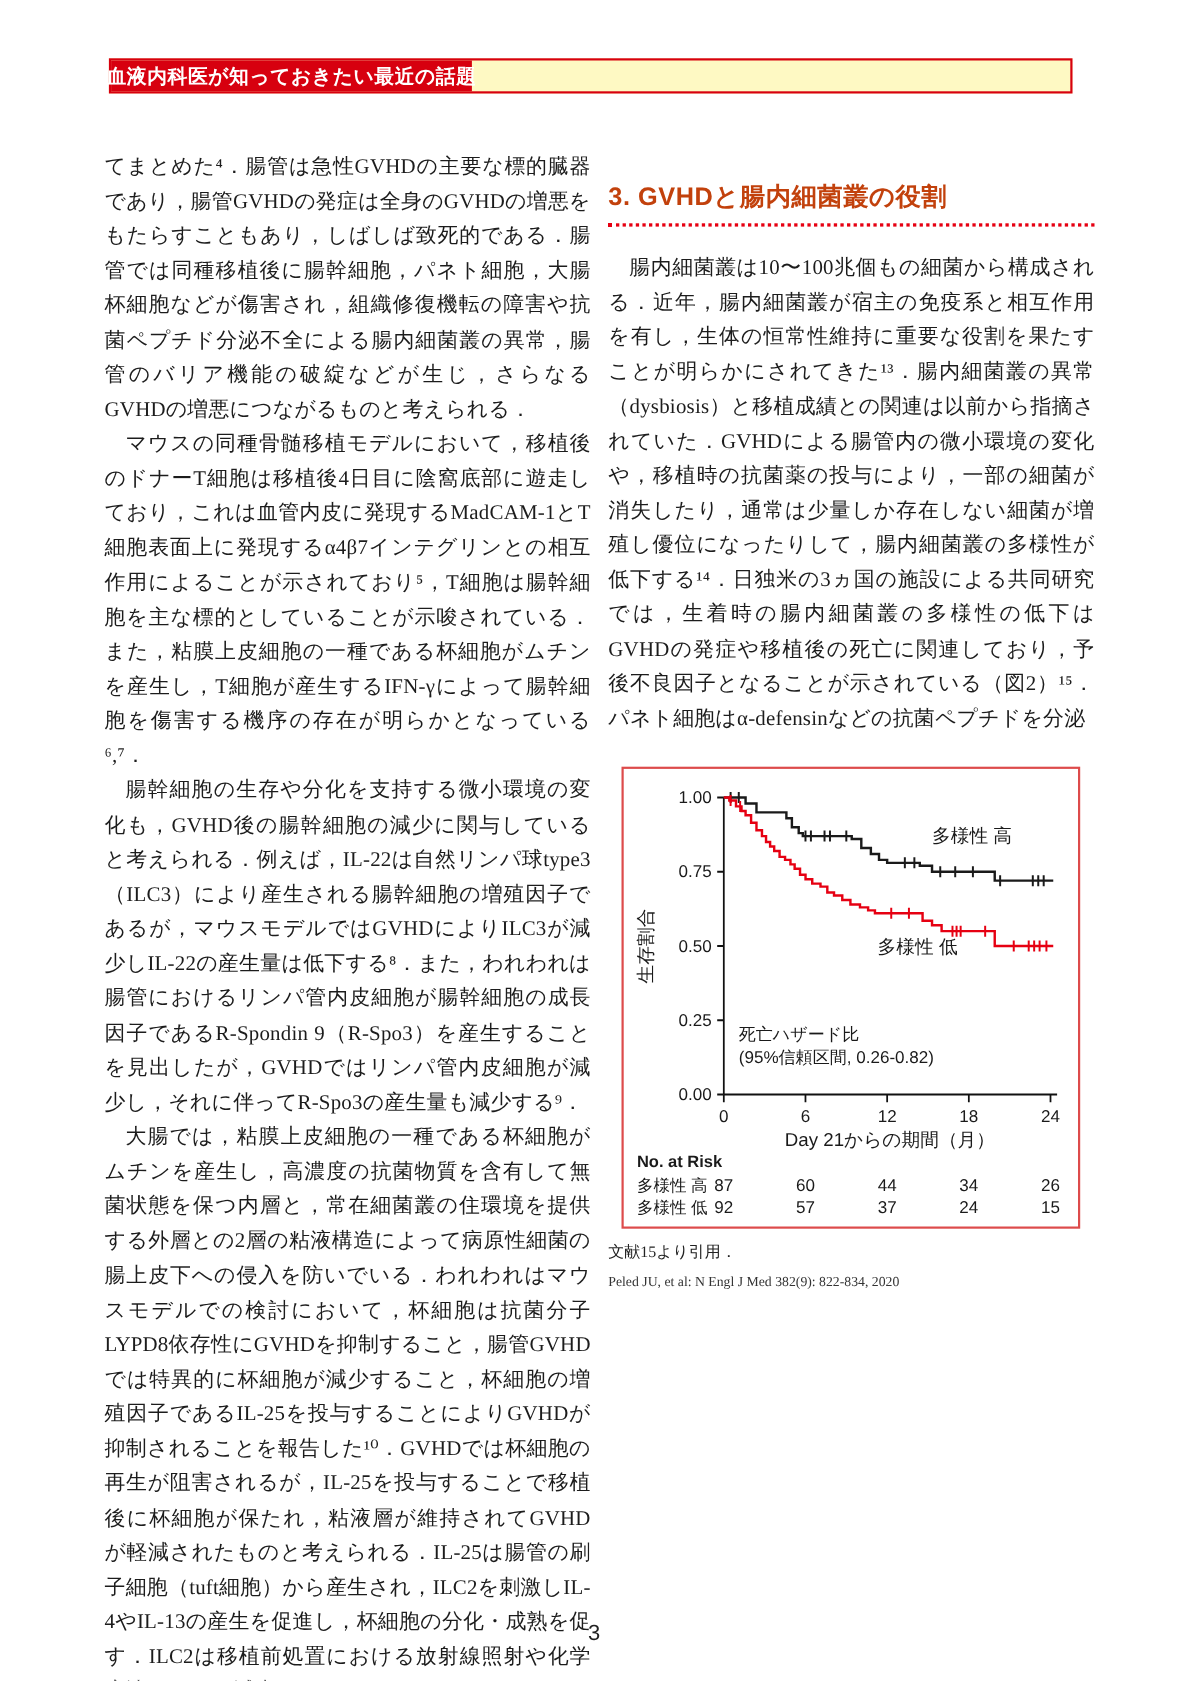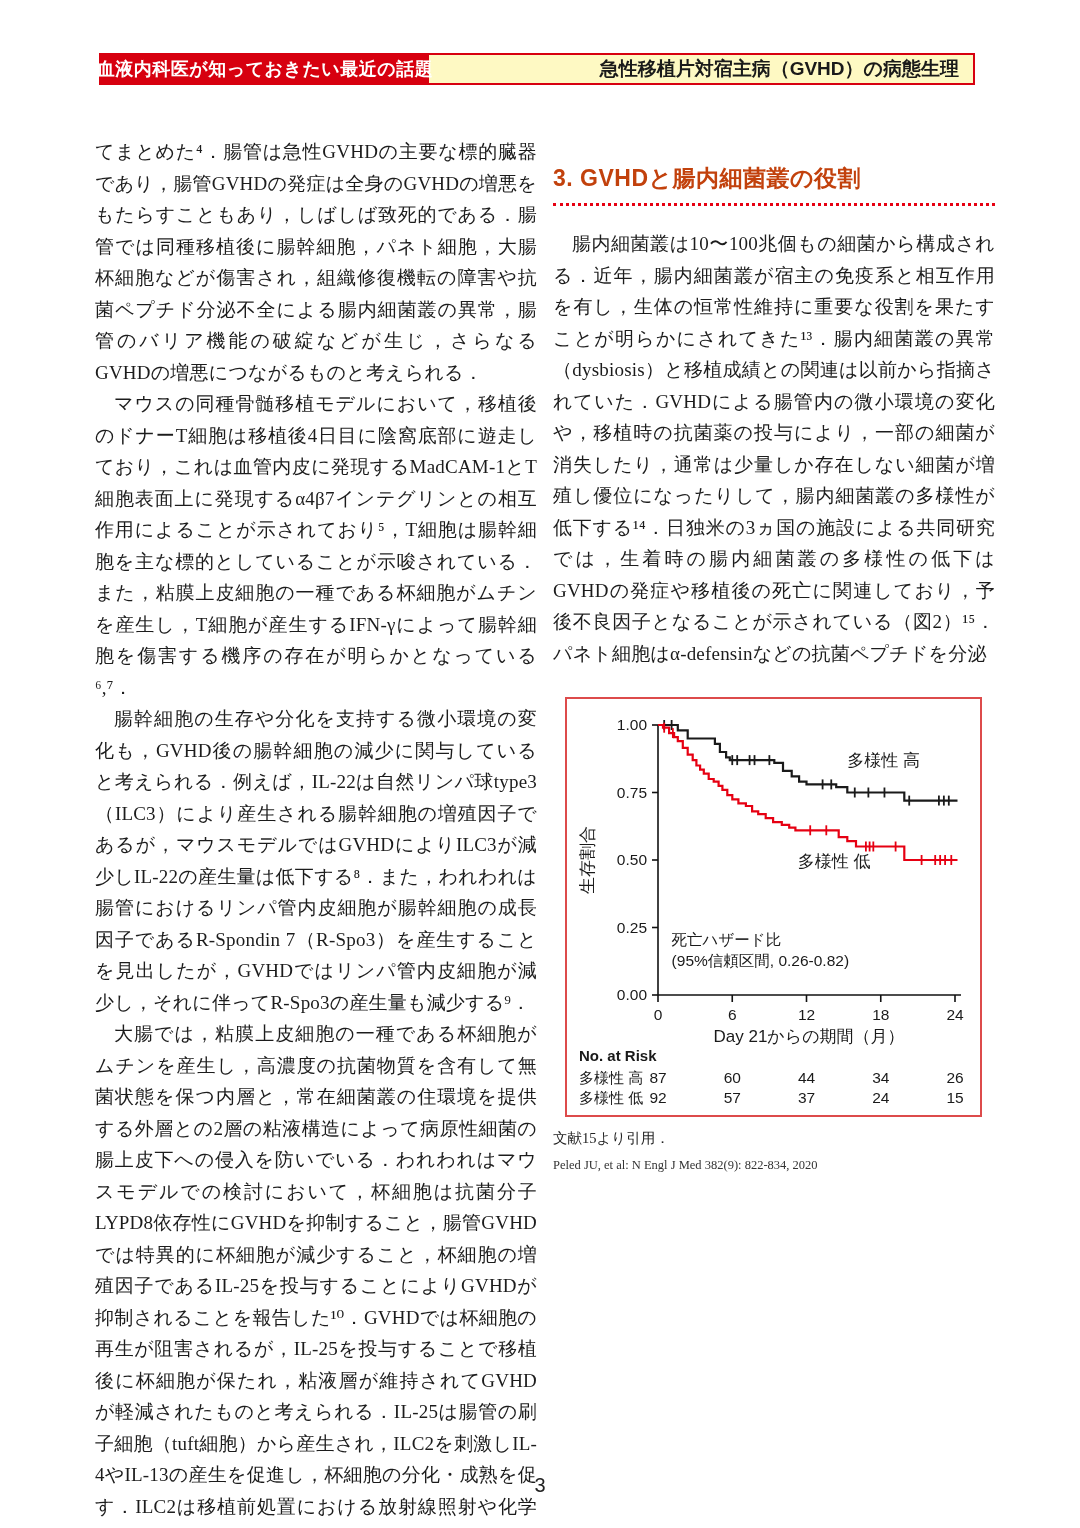--- a/index.html
+++ b/index.html
@@ -69,27 +69,26 @@
   .page-number{
     position:absolute;left:0;top:1474px;width:1080px;text-align:center;
     font-size:20px;color:#222;font-family:"Liberation Sans","DejaVu Sans",sans-serif;
   }
 </style>
 </head>
 <body>
 
 <div class="header-bar">
   <div class="header-left">血液内科医が知っておきたい最近の話題</div>
-  <div class="header-right">急性移植片対宿主病（GVHD）の病態生理</div>
 </div>
 
 <div class="col col-left">
   <p>てまとめた⁴．腸管は急性GVHDの主要な標的臓器であり，腸管GVHDの発症は全身のGVHDの増悪をもたらすこともあり，しばしば致死的である．腸管では同種移植後に腸幹細胞，パネト細胞，大腸杯細胞などが傷害され，組織修復機転の障害や抗菌ペプチド分泌不全による腸内細菌叢の異常，腸管のバリア機能の破綻などが生じ，さらなるGVHDの増悪につながるものと考えられる．</p>
   <p class="indent">マウスの同種骨髄移植モデルにおいて，移植後のドナーT細胞は移植後4日目に陰窩底部に遊走しており，これは血管内皮に発現するMadCAM-1とT細胞表面上に発現するα4β7インテグリンとの相互作用によることが示されており⁵，T細胞は腸幹細胞を主な標的としていることが示唆されている．また，粘膜上皮細胞の一種である杯細胞がムチンを産生し，T細胞が産生するIFN-γによって腸幹細胞を傷害する機序の存在が明らかとなっている⁶,⁷．</p>
-  <p class="indent">腸幹細胞の生存や分化を支持する微小環境の変化も，GVHD後の腸幹細胞の減少に関与していると考えられる．例えば，IL-22は自然リンパ球type3（ILC3）により産生される腸幹細胞の増殖因子であるが，マウスモデルではGVHDによりILC3が減少しIL-22の産生量は低下する⁸．また，われわれは腸管におけるリンパ管内皮細胞が腸幹細胞の成長因子であるR-Spondin 7（R-Spo3）を産生することを見出したが，GVHDではリンパ管内皮細胞が減少し，それに伴ってR-Spo3の産生量も減少する⁹．</p>
+  <p class="indent">腸幹細胞の生存や分化を支持する微小環境の変化も，GVHD後の腸幹細胞の減少に関与していると考えられる．例えば，IL-22は自然リンパ球type3（ILC3）により産生される腸幹細胞の増殖因子であるが，マウスモデルではGVHDによりILC3が減少しIL-22の産生量は低下する⁸．また，われわれは腸管におけるリンパ管内皮細胞が腸幹細胞の成長因子であるR-Spondin 9（R-Spo3）を産生することを見出したが，GVHDではリンパ管内皮細胞が減少し，それに伴ってR-Spo3の産生量も減少する⁹．</p>
   <p class="indent">大腸では，粘膜上皮細胞の一種である杯細胞がムチンを産生し，高濃度の抗菌物質を含有して無菌状態を保つ内層と，常在細菌叢の住環境を提供する外層との2層の粘液構造によって病原性細菌の腸上皮下への侵入を防いでいる．われわれはマウスモデルでの検討において，杯細胞は抗菌分子LYPD8依存性にGVHDを抑制すること，腸管GVHDでは特異的に杯細胞が減少すること，杯細胞の増殖因子であるIL-25を投与することによりGVHDが抑制されることを報告した¹⁰．GVHDでは杯細胞の再生が阻害されるが，IL-25を投与することで移植後に杯細胞が保たれ，粘液層が維持されてGVHDが軽減されたものと考えられる．IL-25は腸管の刷子細胞（tuft細胞）から産生され，ILC2を刺激しIL-4やIL-13の産生を促進し，杯細胞の分化・成熟を促す．ILC2は移植前処置における放射線照射や化学療法によって減少する¹¹．</p>
 </div>
 
 <div class="col col-right">
 
   <div class="section-heading">
     <span>3. GVHDと腸内細菌叢の役割</span>
   </div>
 
   <p class="indent after-heading">腸内細菌叢は10〜100兆個もの細菌から構成される．近年，腸内細菌叢が宿主の免疫系と相互作用を有し，生体の恒常性維持に重要な役割を果たすことが明らかにされてきた¹³．腸内細菌叢の異常（dysbiosis）と移植成績との関連は以前から指摘されていた．GVHDによる腸管内の微小環境の変化や，移植時の抗菌薬の投与により，一部の細菌が消失したり，通常は少量しか存在しない細菌が増殖し優位になったりして，腸内細菌叢の多様性が低下する¹⁴．日独米の3ヵ国の施設による共同研究では，生着時の腸内細菌叢の多様性の低下はGVHDの発症や移植後の死亡に関連しており，予後不良因子となることが示されている（図2）¹⁵．パネト細胞はα-defensinなどの抗菌ペプチドを分泌</p>

